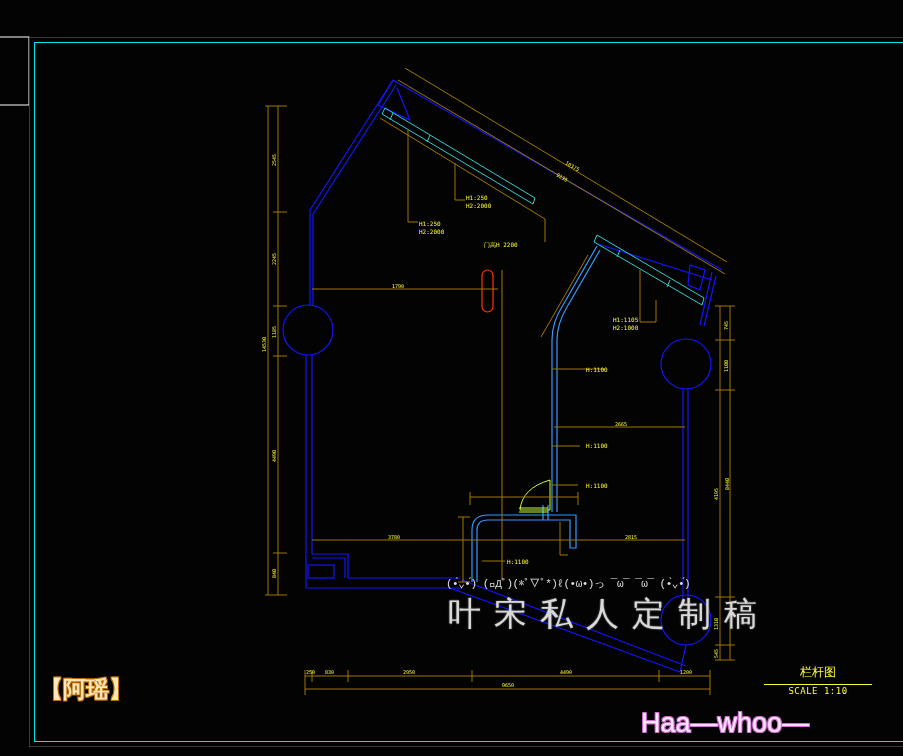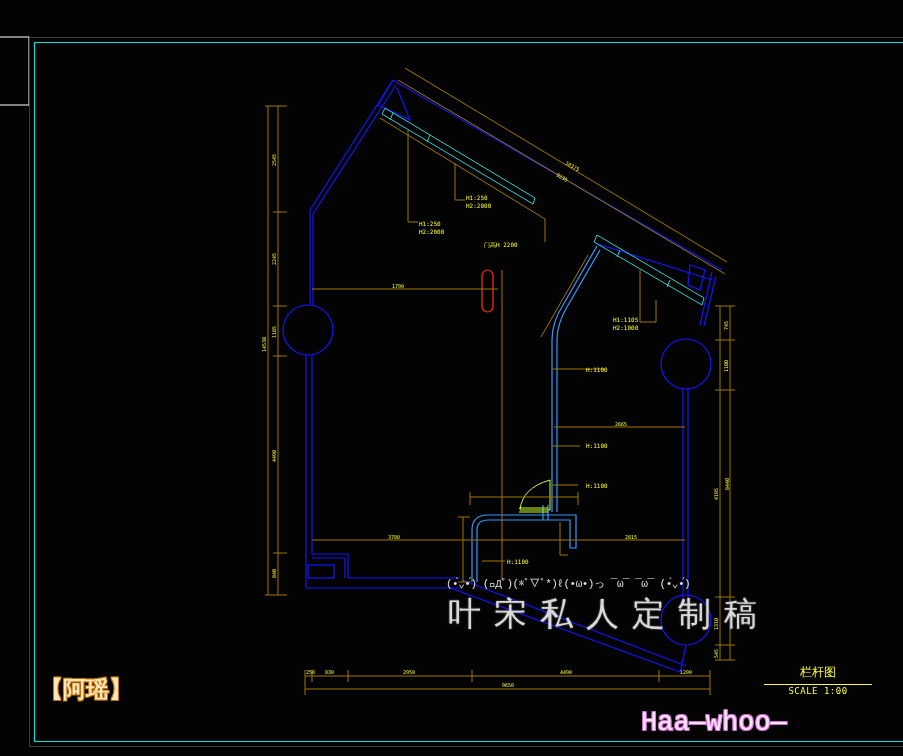--- a/index.html
+++ b/index.html
@@ -17,21 +17,21 @@
     font-family:Liberation Mono, monospace; letter-spacing:-0.5px; white-space:nowrap;
   }
   .tag-ayao {
     position:absolute; left:24px; top:674px; font-size:23px; color:#ffe6b8;
     font-family:"DejaVu Sans", sans-serif; font-weight:bold;
     text-shadow:0 0 1px #b86b00, 1px 1px 0 #b86b00, -1px -1px 0 #b86b00, 1px -1px 0 #b86b00, -1px 1px 0 #b86b00;
     margin-left:16px;
   }
   .tag-haa {
     position:absolute; left:641px; top:708px; font-size:27px; color:#ffe6ff;
-    font-family:Liberation Mono, monospace;
+    font-family:Liberation Sans, sans-serif;
     text-shadow:1px 1px 0 #d070d0, -1px -1px 0 #d070d0, 1px -1px 0 #d070d0, -1px 1px 0 #d070d0;
   }
   .title-block { position:absolute; left:764px; top:664px; width:108px; text-align:center; }
   .title-cn { color:#ffff33; font-size:12px; font-family:Liberation Sans, sans-serif; }
   .title-rule { height:1px; background:#ffff33; margin:3px 0 1px 0; }
   .title-scale { color:#ffff33; font-size:9px; font-family:"DejaVu Sans Mono", monospace; letter-spacing:0.5px; }
 </style>
 </head>
 <body>
 
@@ -135,19 +135,19 @@
     <text class="lbl" x="586" y="372">H:1100</text>
     <text class="lbl" x="586" y="448">H:1100</text>
     <text class="lbl" x="586" y="488">H:1100</text>
     <text class="lbl" x="507" y="564">H:1100</text>
   </g>
 </svg>
 
 <div class="title-block">
   <div class="title-cn">栏杆图</div>
   <div class="title-rule"></div>
-  <div class="title-scale">SCALE 1:00</div>
+  <div class="title-scale">SCALE 1:10</div>
 </div>
 
 <div class="watermark-kaomoji">(•̀⌄•́) (ﾟДﾟ)(*ﾟ▽ﾟ*)ℓ(•ω•)っ ¯ω¯ ¯ω¯ (•̀⌄•́)</div>
 <div class="watermark-cn">叶宋私人定制稿</div>
 <div class="tag-ayao">【阿瑶】</div>
 <div class="tag-haa">Haa—whoo—</div>
 
 </body></html>

